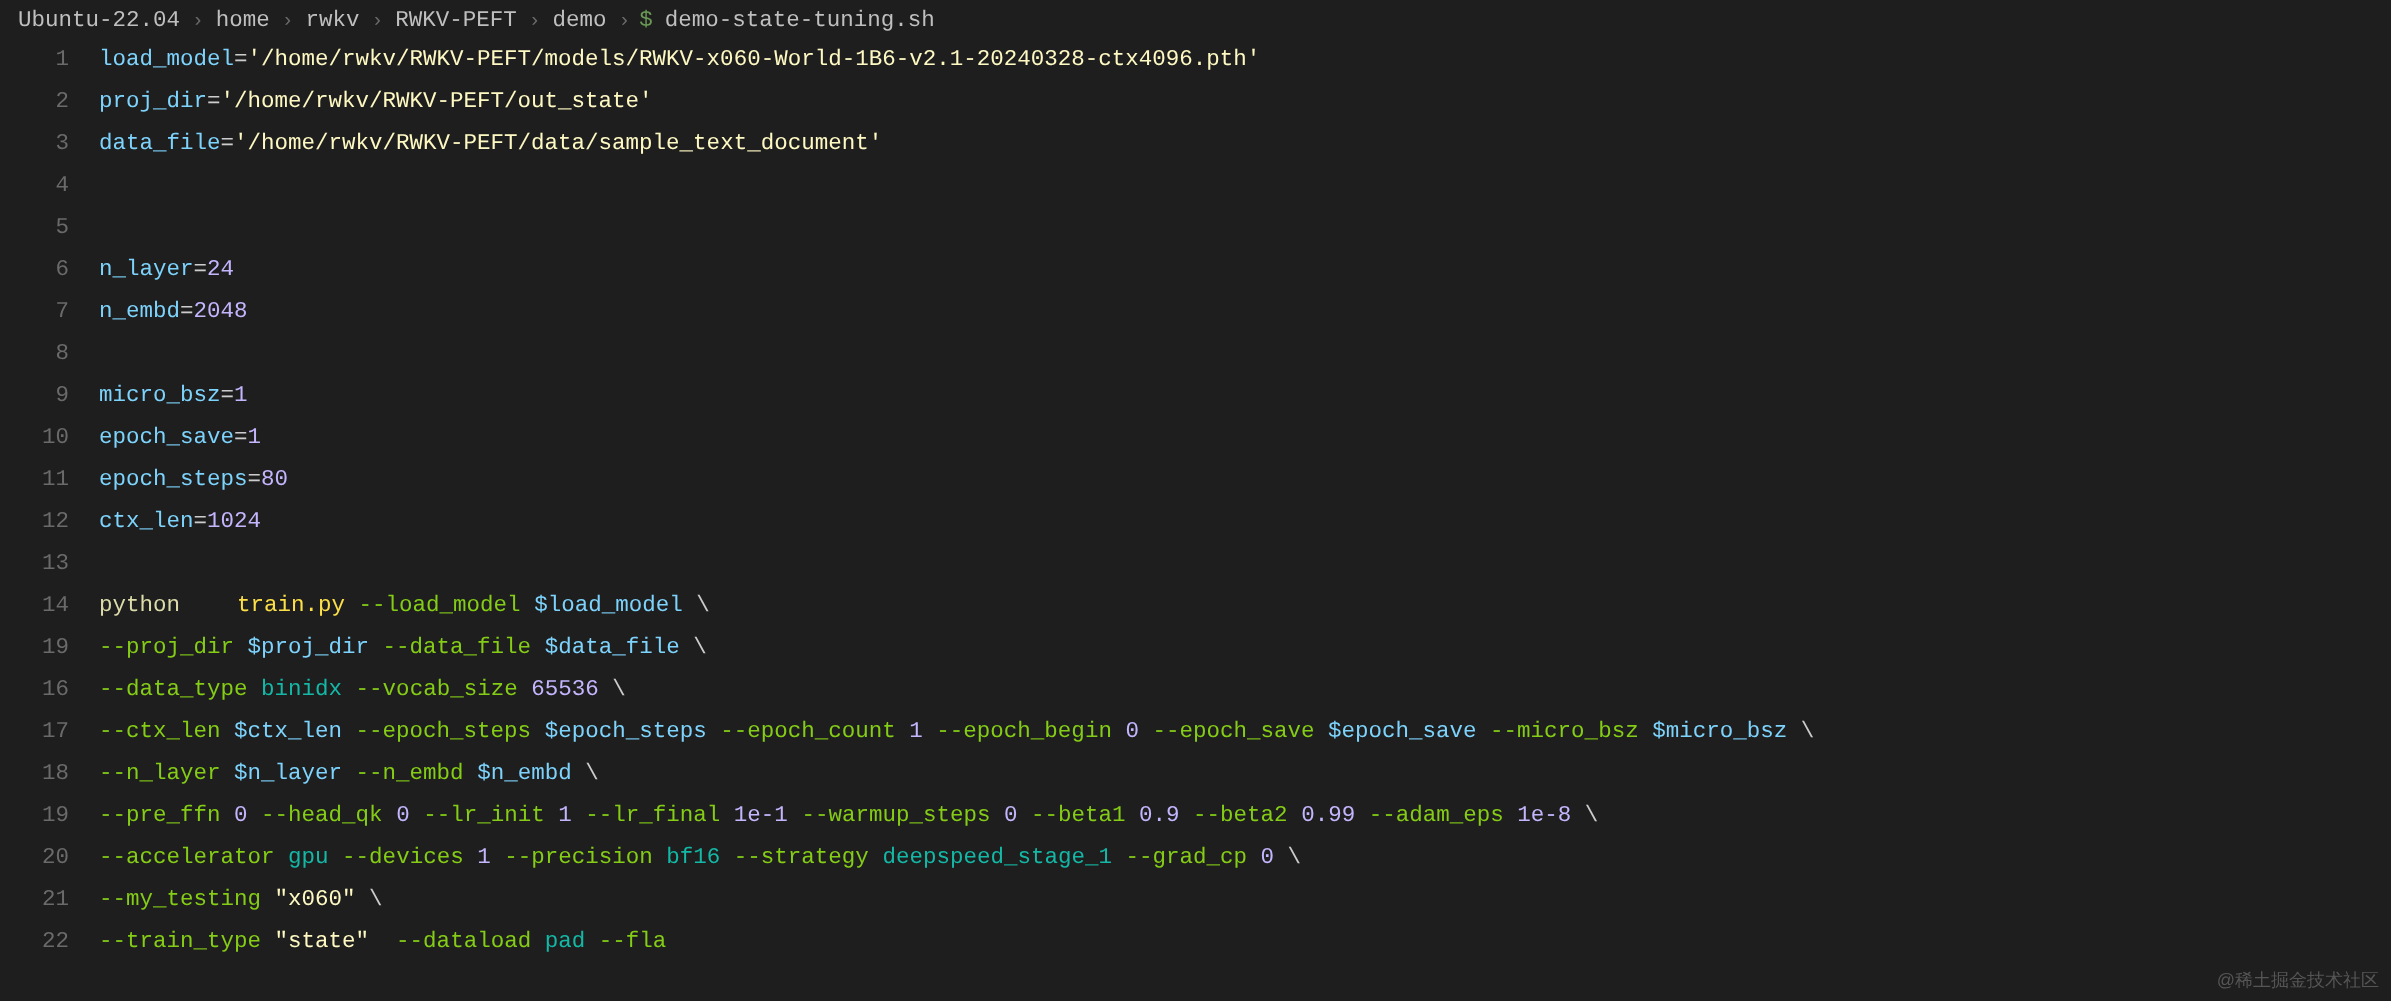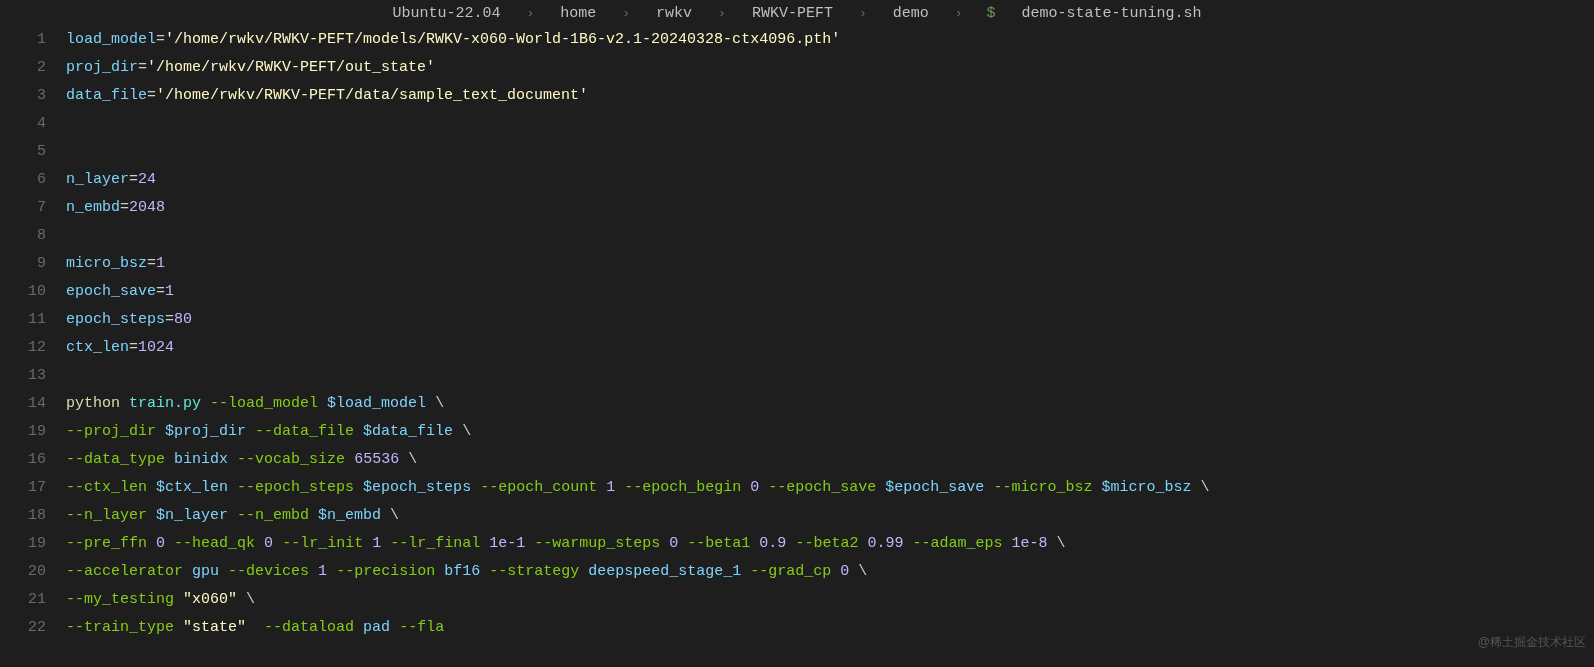--- a/index.html
+++ b/index.html
@@ -13,22 +13,21 @@
     overflow: hidden;
     position: relative;
   }
   .breadcrumb {
     display: flex;
     align-items: center;
     padding: 4px 8px;
     color: #8d8d8d;
     background: #1e1e1e;
     height: 26px;
-    gap: 20px;
-    justify-content: center;
+    gap: 2px;
   }
   .breadcrumb .crumb { color: #bfbfbf; padding: 0 4px; cursor: pointer; }
   .breadcrumb .sep { color: #6a6a6a; padding: 0 2px; font-size: 13px; }
   .breadcrumb .icon-dollar { color: #6a9955; padding: 0 2px; }
   .editor {
     display: flex;
     height: calc(100% - 26px);
   }
   .gutter {
     width: 62px;
@@ -42,28 +41,28 @@
   .code {
     flex: 1;
     padding-left: 4px;
     white-space: pre;
   }
   .code .line { height: 28px; line-height: 28px; }
   .tok-var    { color: #7dd3fc; }
   .tok-str    { color: #fef9c3; }
   .tok-num    { color: #c4b5fd; }
   .tok-cmd    { color: #dcdcaa; }
-  .tok-arg    { color: #7dd3fc; }
+  .tok-arg    { color: #14b8a6; }
   .tok-param  { color: #84cc16; }
   .tok-white  { color: #cccccc; }
-  .tok-file   { color: #5eead4; }
+  .tok-file   { color: #fde047; margin-left: 29px; }
   .watermark {
     position: absolute;
     right: 8px;
-    bottom: 16px;
+    bottom: 5px;
     color: #555;
     font-size: 12px;
     font-family: sans-serif;
   }
 </style>
 </head>
 <body>
 
 <div class="breadcrumb">
   <span class="crumb">Ubuntu-22.04</span>

